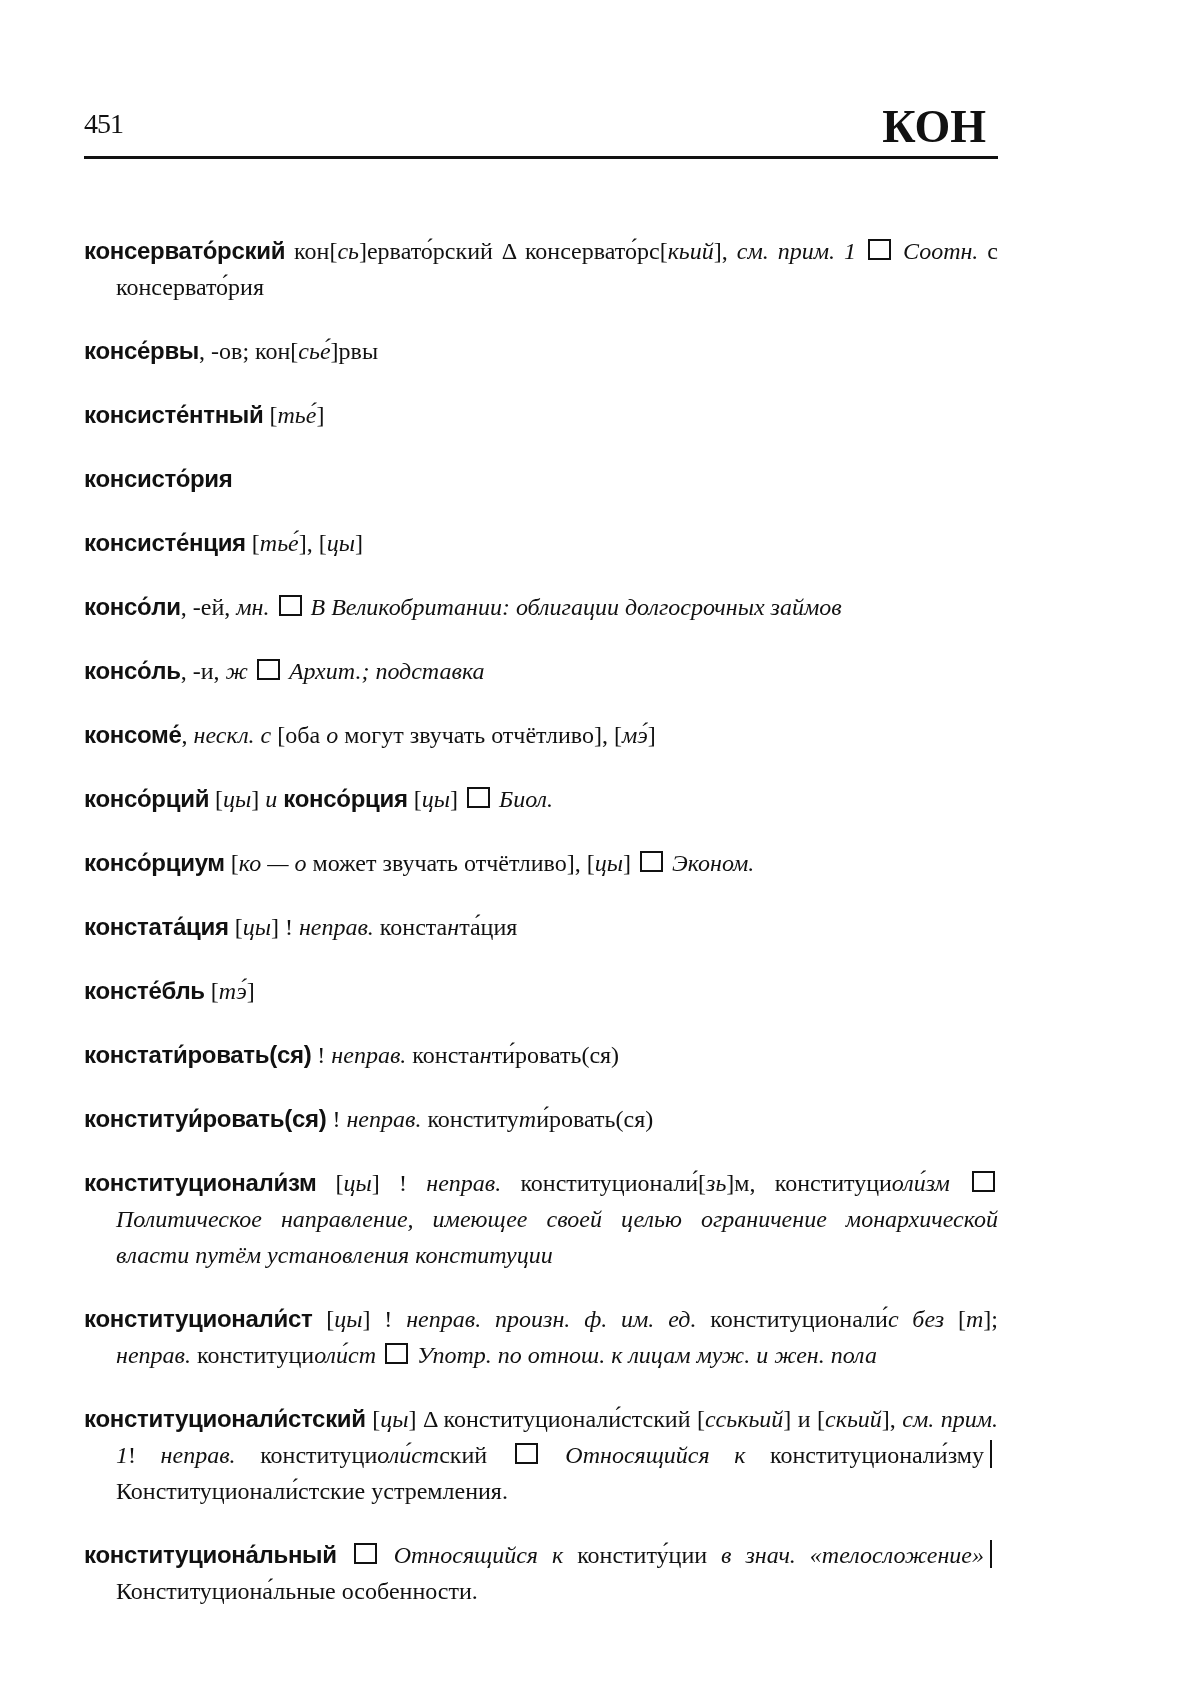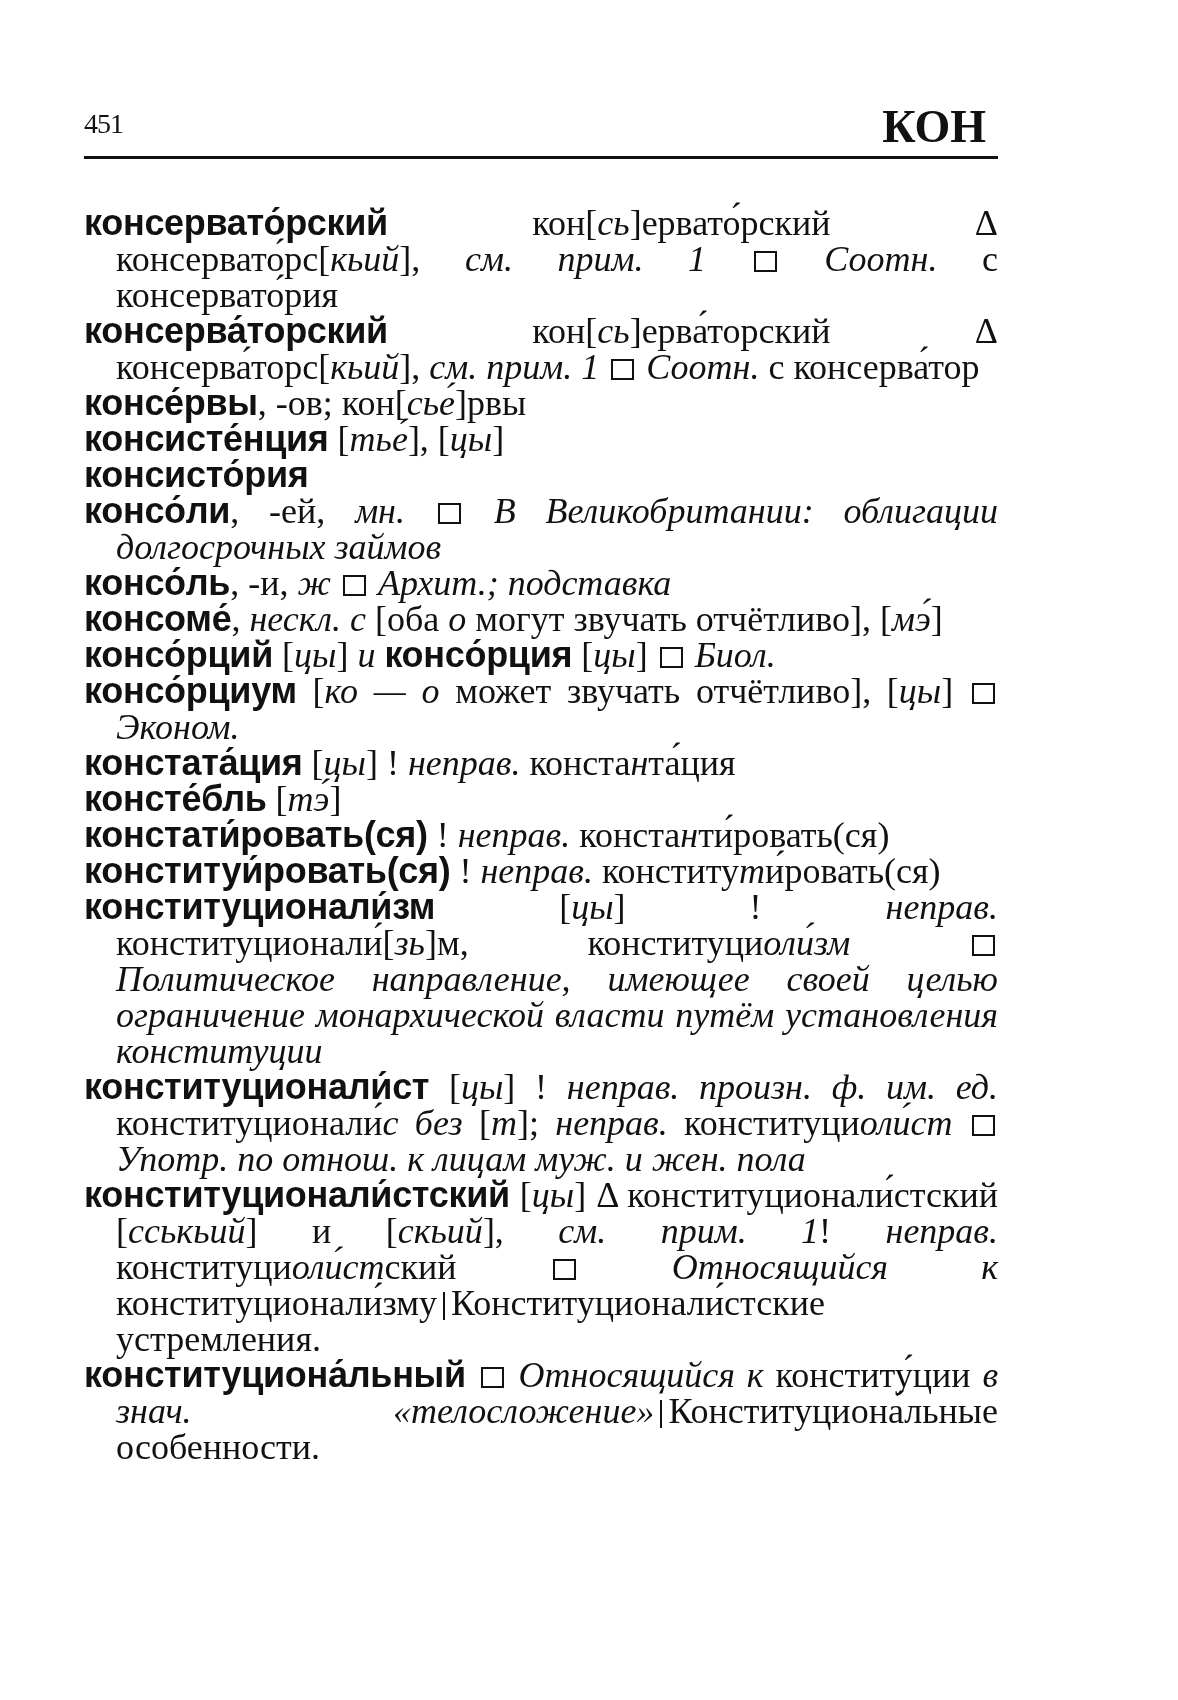--- a/index.html
+++ b/index.html
@@ -3,41 +3,41 @@
 <meta charset="utf-8">
 <style>
   html, body { margin: 0; padding: 0; background: #ffffff; }
   body { width: 1178px; height: 1700px; position: relative; overflow: hidden;
          font-family: "Liberation Serif", "DejaVu Serif", serif; color: #111; }
   .header { position: absolute; left: 84px; top: 100px; width: 914px; height: 60px; }
   .page-num { position: absolute; left: 0; top: 8px; font-size: 28px; letter-spacing: -1px; }
   .running-head { position: absolute; right: 12px; top: 0; font-size: 46px; font-weight: bold; }
   .rule { position: absolute; left: 0; right: 0; top: 56px; height: 3px; background: #111; }
   .entries { position: absolute; left: 84px; top: 205px; width: 914px; }
-  .entry { font-size: 36px; line-height: 36px; padding-left: 32px; text-indent: -32px; text-align: justify; }
+  .entry { font-size: 24px; line-height: 36px; padding-left: 32px; text-indent: -32px; text-align: justify; margin-top: 28px; }
   .hw { font-weight: bold; font-family: "Liberation Sans Narrow", "Liberation Sans", sans-serif; letter-spacing: -0.3px; }
   .it { font-style: italic; }
   .box { display: inline-block; width: 19px; height: 17px; border: 2px solid #111; vertical-align: -1px; margin: 0 3px; text-indent: 0; }
   .bar { display: inline-block; width: 2px; height: 28px; background: #111; vertical-align: -5px; margin: 0 6px; }
 </style>
 </head>
 <body>
 
 <div class="header">
   <span class="page-num">451</span>
   <span class="running-head">КОН</span>
   <div class="rule"></div>
 </div>
 
 <div class="entries" id="entries">
     <div class="entry"><span class="hw">консервато́рский</span><span class="txt"> кон[</span><span class="it">сь</span><span class="txt">]ервато́рский Δ консервато́рс[</span><span class="it">кьий</span><span class="txt">], </span><span class="it">см. прим. 1 </span><span class="box"></span><span class="it"> Соотн. </span><span class="txt">с консервато́рия</span></div>
-    <div class="entry"><span class="hw">консерва́торский</span><span class="txt"> кон[</span><span class="it">сь</span><span class="txt">]ерва́торский Δ консерва́торс[</span><span class="it">кьий</span><span class="txt">], </span><span class="it">см. прим. 1 </span><span class="box"></span><span class="it"> Соотн. </span><span class="txt">с консерва́тор</span></div>
     <div class="entry"><span class="hw">консе́рвы</span><span class="txt">, -ов; кон[</span><span class="it">сье́</span><span class="txt">]рвы</span></div>
+    <div class="entry"><span class="hw">консисте́нтный</span><span class="txt"> [</span><span class="it">тье́</span><span class="txt">]</span></div>
+    <div class="entry"><span class="hw">консисто́рия</span></div>
     <div class="entry"><span class="hw">консисте́нция</span><span class="txt"> [</span><span class="it">тье́</span><span class="txt">], [</span><span class="it">цы</span><span class="txt">]</span></div>
-    <div class="entry"><span class="hw">консисто́рия</span></div>
     <div class="entry"><span class="hw">консо́ли</span><span class="txt">, -ей, </span><span class="it">мн. </span><span class="box"></span><span class="it"> В Великобритании: облигации долгосрочных займов</span></div>
     <div class="entry"><span class="hw">консо́ль</span><span class="txt">, -и, </span><span class="it">ж </span><span class="box"></span><span class="it"> Архит.; подставка</span></div>
     <div class="entry"><span class="hw">консоме́</span><span class="txt">, </span><span class="it">нескл. с</span><span class="txt"> [оба </span><span class="it">о</span><span class="txt"> могут звучать отчётливо], [</span><span class="it">мэ́</span><span class="txt">]</span></div>
     <div class="entry"><span class="hw">консо́рций</span><span class="txt"> [</span><span class="it">цы</span><span class="txt">] </span><span class="it">и </span><span class="hw">консо́рция</span><span class="txt"> [</span><span class="it">цы</span><span class="txt">] </span><span class="box"></span><span class="it"> Биол.</span></div>
     <div class="entry"><span class="hw">консо́рциум</span><span class="txt"> [</span><span class="it">ко — о</span><span class="txt"> может звучать отчётливо], [</span><span class="it">цы</span><span class="txt">] </span><span class="box"></span><span class="it"> Эконом.</span></div>
     <div class="entry"><span class="hw">констата́ция</span><span class="txt"> [</span><span class="it">цы</span><span class="txt">] ! </span><span class="it">неправ.</span><span class="txt"> конста</span><span class="it">н</span><span class="txt">та́ция</span></div>
     <div class="entry"><span class="hw">консте́бль</span><span class="txt"> [</span><span class="it">тэ́</span><span class="txt">]</span></div>
     <div class="entry"><span class="hw">констати́ровать(ся)</span><span class="txt"> ! </span><span class="it">неправ.</span><span class="txt"> конста</span><span class="it">н</span><span class="txt">ти́ровать(ся)</span></div>
     <div class="entry"><span class="hw">конституи́ровать(ся)</span><span class="txt"> ! </span><span class="it">неправ.</span><span class="txt"> конститу</span><span class="it">т</span><span class="txt">и́ровать(ся)</span></div>
     <div class="entry"><span class="hw">конституционали́зм</span><span class="txt"> [</span><span class="it">цы</span><span class="txt">] ! </span><span class="it">неправ.</span><span class="txt"> конституционали́[</span><span class="it">зь</span><span class="txt">]м, конституци</span><span class="it">оли́зм </span><span class="box"></span><span class="it"> Политическое направление, имеющее своей целью ограничение монархической власти путём установления конституции</span></div>

